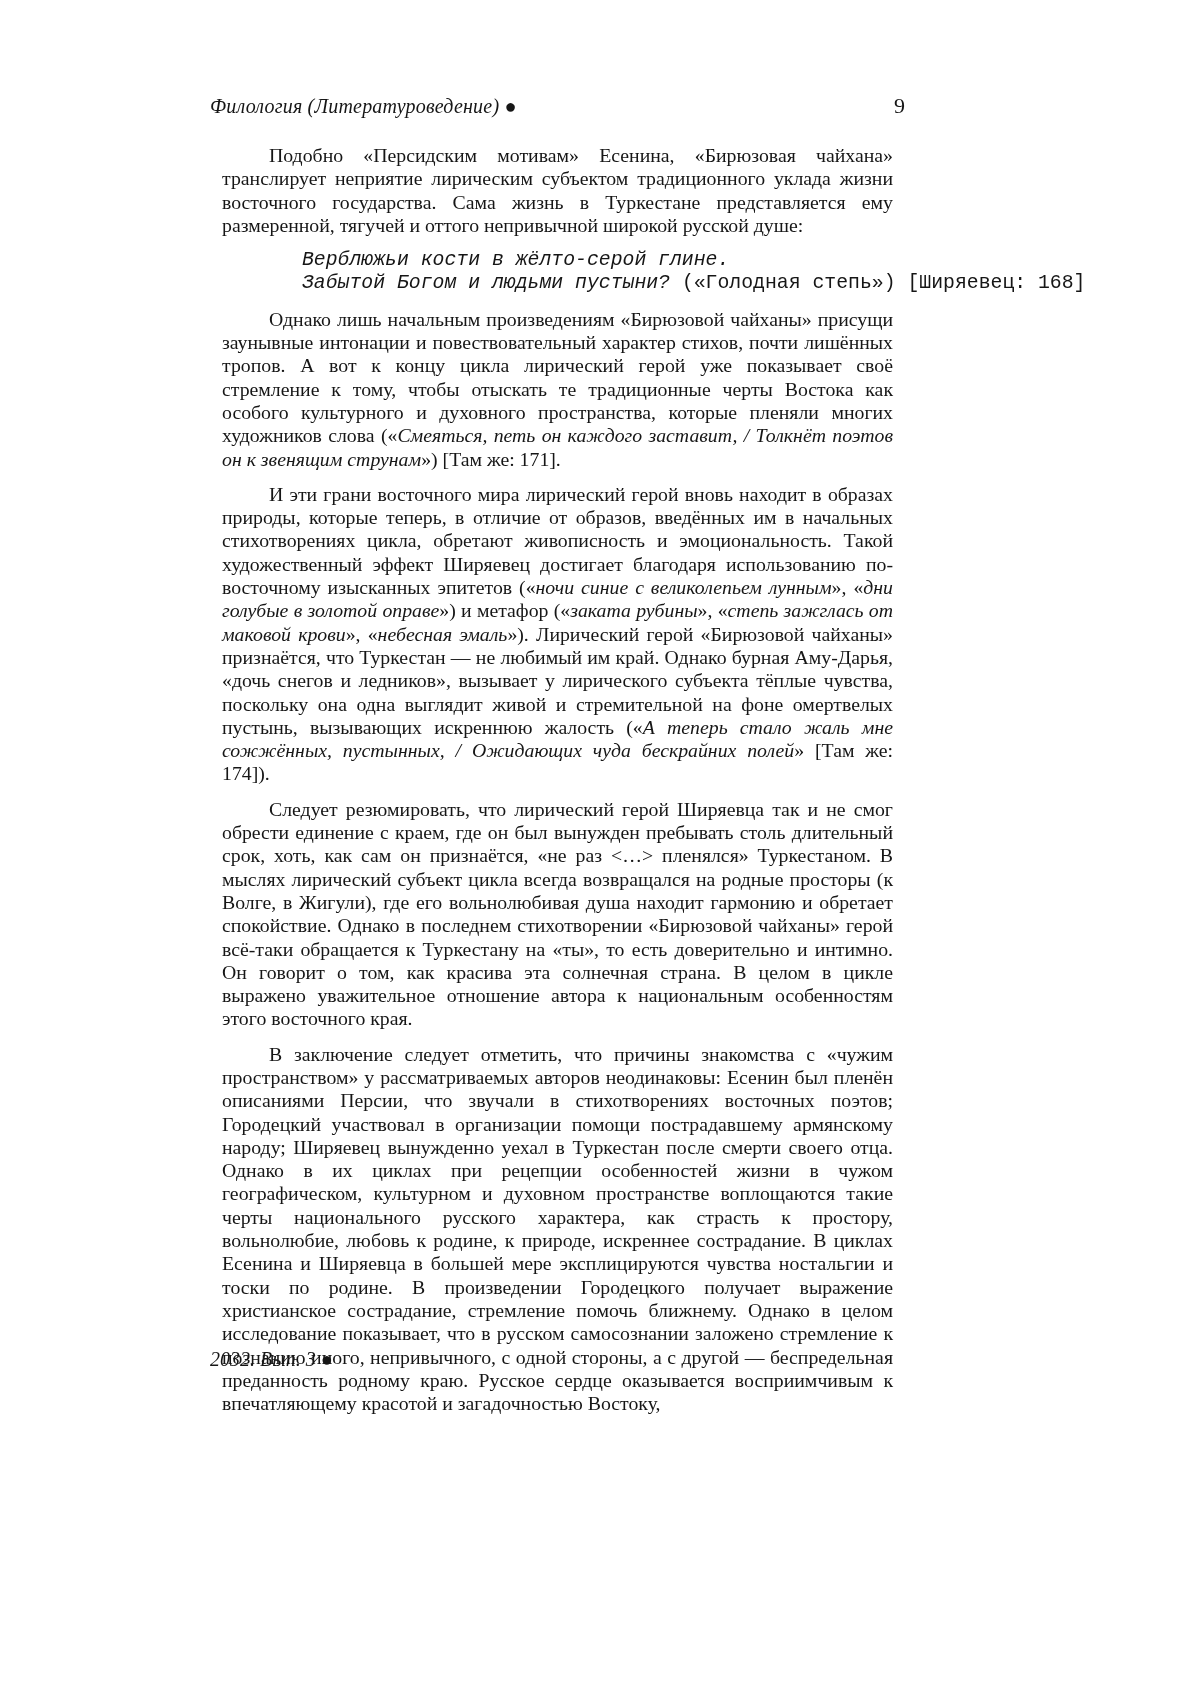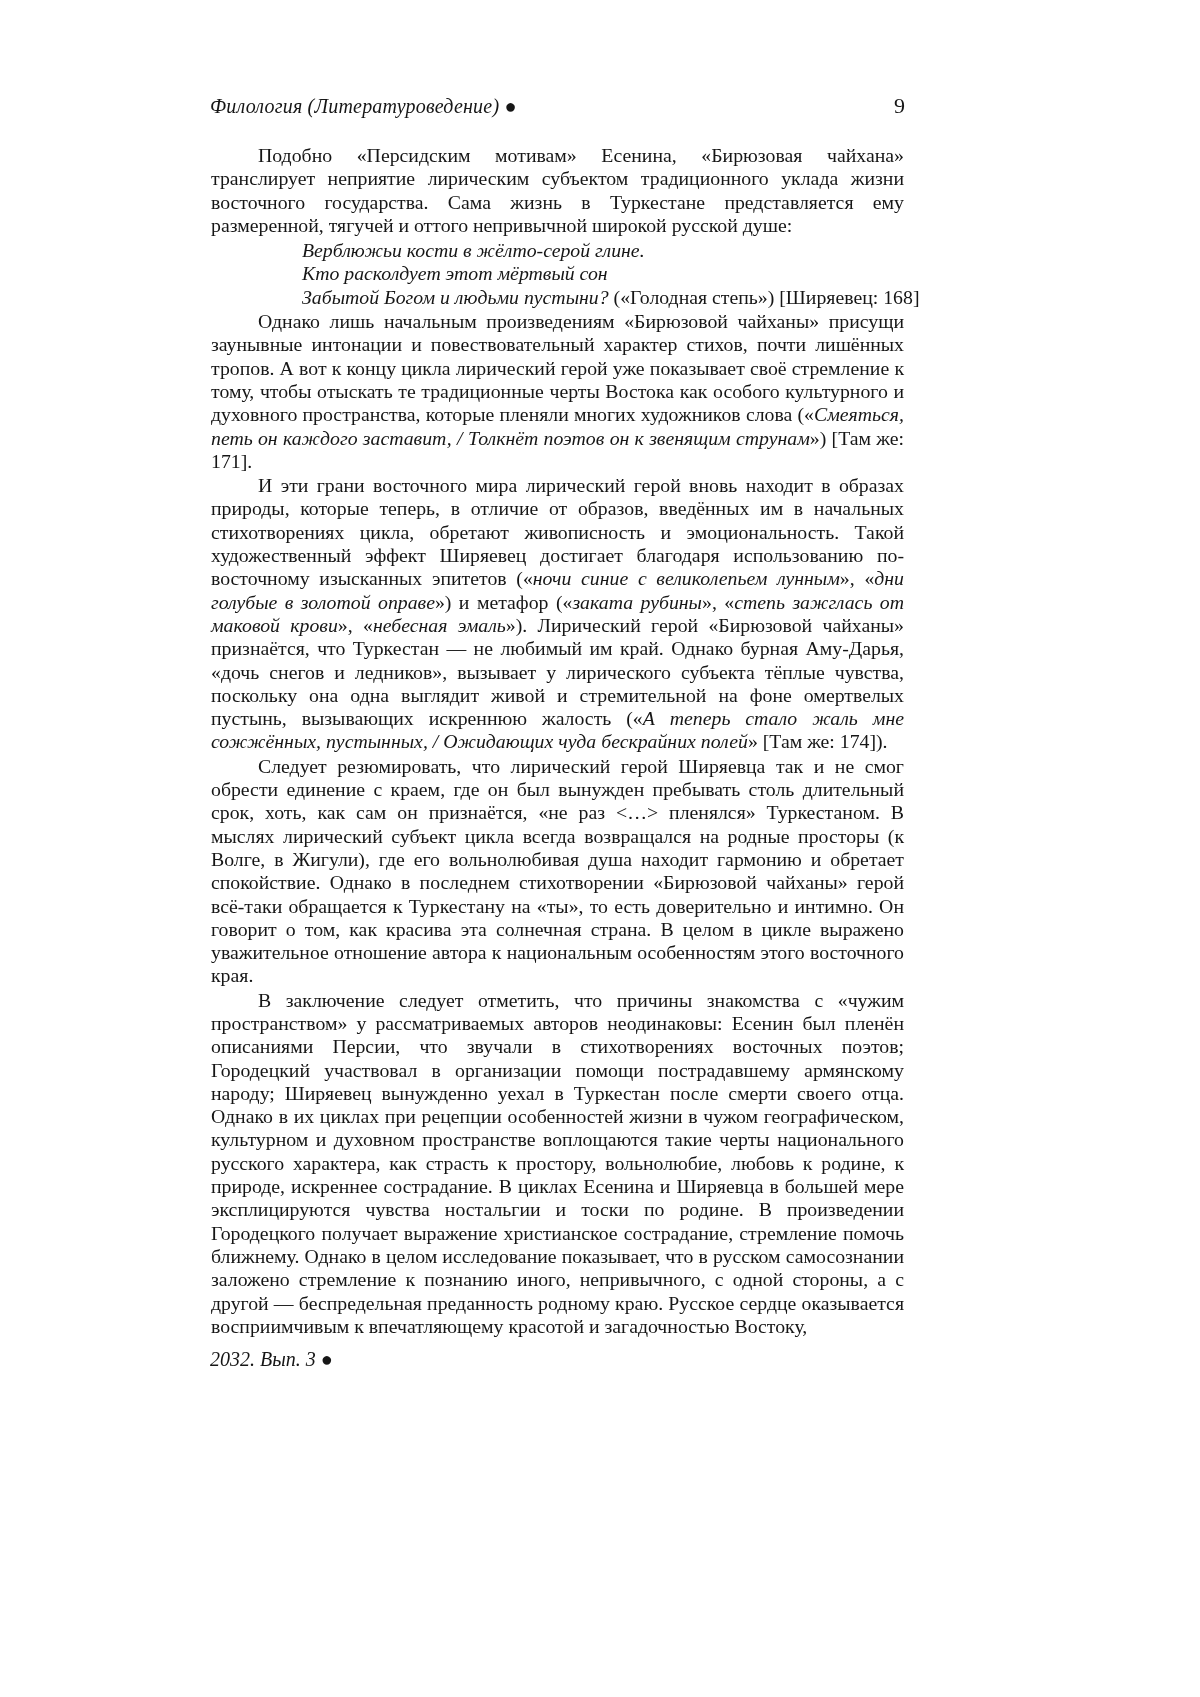--- a/index.html
+++ b/index.html
@@ -32,26 +32,27 @@
   }
   .page-number {
     font-style: normal;
     font-size: 22px;
   }
   .body-text {
     font-size: 19.8px;
     line-height: 23.3px;
   }
   .para {
-    margin: 1px;
+    margin: 12px;
     text-align: justify;
     text-indent: 47px;
   }
   .verse {
     margin: 2px 0 0 92px;
+    font-family: Liberation Mono, monospace;
   }
   .verse-line {
     line-height: 23.3px;
     white-space: nowrap;
   }
   .it {
     font-style: italic;
   }
   .footer {
     position: absolute;
@@ -68,21 +69,20 @@
 
   <div class="header">
     <span class="running-title">Филология (Литературоведение) ●</span>
     <span class="page-number">9</span>
   </div>
 
   <div class="body-text">
       <p class="para"><span>Подобно «Персидским мотивам» Есенина, «Бирюзовая чайхана» транслирует неприятие лирическим субъектом традиционного уклада жизни восточного государства. Сама жизнь в Туркестане представляется ему размеренной, тягучей и оттого непривычной широкой русской душе:</span></p>
       <div class="verse">
         <div class="verse-line"><span class="it">Верблюжьи кости в жёлто-серой глине.</span></div>
-        <div class="verse-line"><span class="it">Кто расколдует этот мёртвый сон</span></div>
         <div class="verse-line"><span class="it">Забытой Богом и людьми пустыни? </span><span>(«Голодная степь») [Ширяевец: 168]</span></div>
       </div>
       <p class="para"><span>Однако лишь начальным произведениям «Бирюзовой чайханы» присущи заунывные интонации и повествовательный характер стихов, почти лишённых тропов. А вот к концу цикла лирический герой уже показывает своё стремление к тому, чтобы отыскать те традиционные черты Востока как особого культурного и духовного пространства, которые пленяли многих художников слова («</span><span class="it">Смеяться, петь он каждого заставит, / Толкнёт поэтов он к звенящим струнам</span><span>») [Там же: 171].</span></p>
       <p class="para"><span>И эти грани восточного мира лирический герой вновь находит в образах природы, которые теперь, в отличие от образов, введённых им в начальных стихотворениях цикла, обретают живописность и эмоциональность. Такой художественный эффект Ширяевец достигает благодаря использованию по-восточному изысканных эпитетов («</span><span class="it">ночи синие с великолепьем лунным</span><span>», «</span><span class="it">дни голубые в золотой оправе</span><span>») и метафор («</span><span class="it">заката рубины</span><span>», «</span><span class="it">степь зажглась от маковой крови</span><span>», «</span><span class="it">небесная эмаль</span><span>»). Лирический герой «Бирюзовой чайханы» признаётся, что Туркестан — не любимый им край. Однако бурная Аму-Дарья, «дочь снегов и ледников», вызывает у лирического субъекта тёплые чувства, поскольку она одна выглядит живой и стремительной на фоне омертвелых пустынь, вызывающих искреннюю жалость («</span><span class="it">А теперь стало жаль мне сожжённых, пустынных, / Ожидающих чуда бескрайних полей</span><span>» [Там же: 174]).</span></p>
       <p class="para"><span>Следует резюмировать, что лирический герой Ширяевца так и не смог обрести единение с краем, где он был вынужден пребывать столь длительный срок, хоть, как сам он признаётся, «не раз &lt;…&gt; пленялся» Туркестаном. В мыслях лирический субъект цикла всегда возвращался на родные просторы (к Волге, в Жигули), где его вольнолюбивая душа находит гармонию и обретает спокойствие. Однако в последнем стихотворении «Бирюзовой чайханы» герой всё-таки обращается к Туркестану на «ты», то есть доверительно и интимно. Он говорит о том, как красива эта солнечная страна. В целом в цикле выражено уважительное отношение автора к национальным особенностям этого восточного края.</span></p>
       <p class="para"><span>В заключение следует отметить, что причины знакомства с «чужим пространством» у рассматриваемых авторов неодинаковы: Есенин был пленён описаниями Персии, что звучали в стихотворениях восточных поэтов; Городецкий участвовал в организации помощи пострадавшему армянскому народу; Ширяевец вынужденно уехал в Туркестан после смерти своего отца. Однако в их циклах при рецепции особенностей жизни в чужом географическом, культурном и духовном пространстве воплощаются такие черты национального русского характера, как страсть к простору, вольнолюбие, любовь к родине, к природе, искреннее сострадание. В циклах Есенина и Ширяевца в большей мере эксплицируются чувства ностальгии и тоски по родине. В произведении Городецкого получает выражение христианское сострадание, стремление помочь ближнему. Однако в целом исследование показывает, что в русском самосознании заложено стремление к познанию иного, непривычного, с одной стороны, а с другой — беспредельная преданность родному краю. Русское сердце оказывается восприимчивым к впечатляющему красотой и загадочностью Востоку,</span></p>
     </div>
 
   <div class="footer">2032. Вып. 3 ●</div>
 

